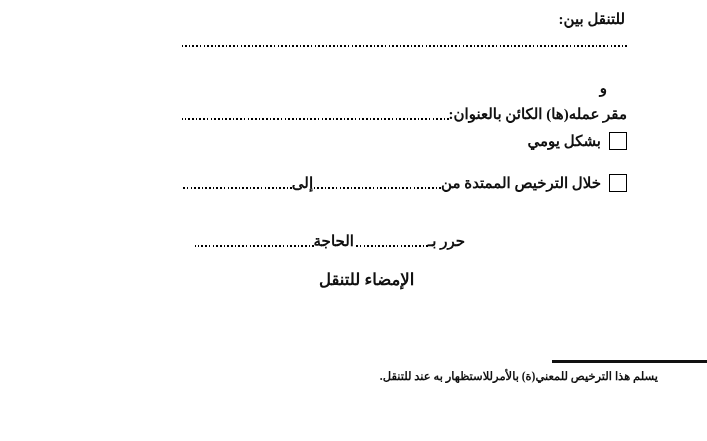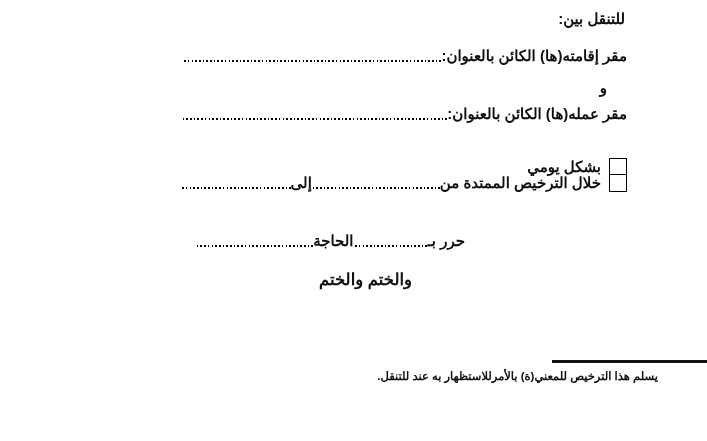--- a/index.html
+++ b/index.html
@@ -1,21 +1,21 @@
 <!DOCTYPE html>
 <html lang="ar" dir="rtl"><head>
 <meta charset="utf-8">
 <style>
   html,body{margin:0;padding:0;background:#fff;}
   .page{
     position:relative;
     width:578px;height:441px;
     background:#fff;
     overflow:hidden;
-    font-family:Liberation Sans, sans-serif;
+    font-family:Liberation Serif, serif;
     color:#111;
   }
   .row{
     position:absolute;
     display:flex;
     direction:rtl;
     align-items:baseline;
     font-weight:bold;
     font-size:15px;
     line-height:22px;
@@ -35,21 +35,21 @@
     border:1.6px solid #000;
     background:#fff;
     flex:0 0 auto;
     align-self:center;
     margin-left:8px;
   }
   .title{top:8px;right:82px;}
   .line-res{top:45px;right:80px;left:53px;}
   .sep-and{top:77px;right:100px;}
   .line-work{top:103px;right:80px;left:53px;}
-  .opt-daily{top:156px;right:80px;}
+  .opt-daily{top:130px;right:80px;}
   .opt-period{top:172px;right:80px;left:53px;}
   .issue{top:230px;left:66px;width:270px;}
   .signature{
     position:absolute;top:270px;left:190px;
     font-weight:bold;font-size:16.5px;color:#111;
     white-space:nowrap;
   }
   .divider{
     position:absolute;top:360px;left:423px;
     width:190px;height:3px;background:#111;
@@ -76,21 +76,20 @@
     <polygon points="35,4.2 36.1,6.6 38.5,7.7 36.1,8.8 35,11.2 33.9,8.8 31.5,7.7 33.9,6.6" fill="#1a1a1a"></polygon>
     <polygon points="30,39.2 31.1,41.6 33.5,42.7 31.1,43.8 30,46.2 28.9,43.8 26.5,42.7 28.9,41.6" fill="#1a1a1a"></polygon>
     <polygon points="8.5,21.5 9.6,23.9 12,25 9.6,26.1 8.5,28.5 7.4,26.1 5,25 7.4,23.9" fill="#1a1a1a"></polygon>
   </svg>
 
   <div class="row title">
     <span class="lbl">للتنقل بين:</span>
   </div>
 
   <div class="row line-res">
-    <span class="lbl">مقر إقامته(ها) الكائن بالعنوان:</span>
     <span class="dots"></span>
   </div>
 
   <div class="row sep-and">
     <span class="lbl">و</span>
   </div>
 
   <div class="row line-work">
     <span class="lbl">مقر عمله(ها) الكائن بالعنوان:</span>
     <span class="dots"></span>
@@ -109,18 +108,18 @@
     <span class="dots"></span>
   </div>
 
   <div class="row issue">
     <span class="lbl">حرر بـ</span>
     <span class="dots fixed" style="width:74px"></span>
     <span class="lbl">الحاجة</span>
     <span class="dots"></span>
   </div>
 
-  <div class="signature">والختم والختم</div>
+  <div class="signature">الإمضاء للتنقل</div>
 
   <div class="divider"></div>
   <div class="footnote">يسلم هذا الترخيص للمعني(ة) بالأمرللاستظهار به عند للتنقل.</div>
 
 </div>
 
 </body></html>

